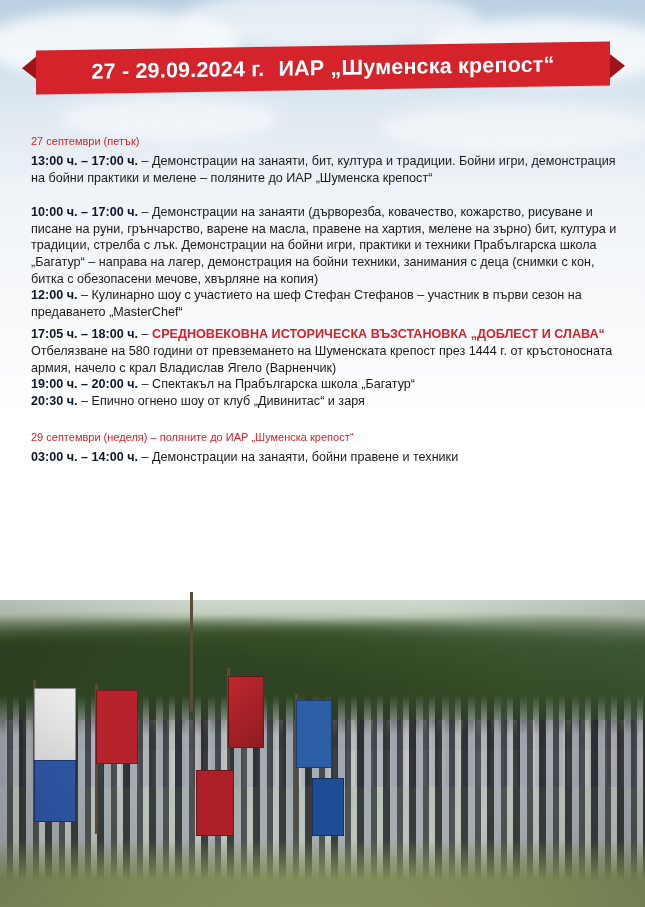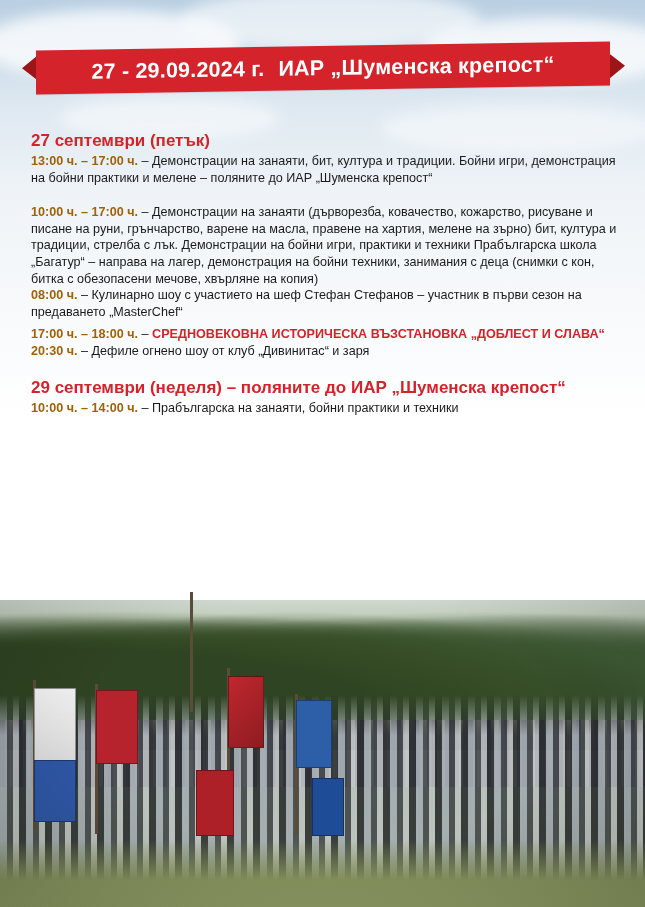--- a/index.html
+++ b/index.html
@@ -110,33 +110,33 @@
     position: absolute;
     left: 31px;
     top: 131px;
     width: 588px;
     font-size: 12.6px;
     line-height: 16.6px;
     color: #1b1b1b;
   }
   .day-head {
     color: #d4232a;
-    font-weight: bold;
-    font-size: 17px;
+    font-weight: normal;
+    font-size: 11px;
     line-height: 20px;
     margin: 0 0 2px 0;
   }
   .day-block { margin-bottom: 18px; }
   .day-block.last { margin-bottom: 8px; }
   .entry {
     margin: 0 0 0 0;
     text-indent: 0;
   }
   .entry .time {
-    color: #a16207;
+    color: #0f172a;
     font-weight: bold;
   }
   .entry .hl {
     color: #d4232a;
     font-weight: bold;
     margin-top: 24px;
   }
   .spacer-sm { height: 6px; }
 
   
@@ -248,29 +248,31 @@
 
   <div class="program">
 
     <div class="day-block">
       <div class="day-head">27 септември (петък)</div>
       <p class="entry"><span class="time">13:00 ч. – 17:00 ч.</span><span> – Демонстрации на занаяти, бит, култура и традиции. Бойни игри, демонстрация на бойни практики и мелене – поляните до ИАР „Шуменска крепост“</span></p>
     </div>
 
     <div class="day-block">
       <p class="entry"><span class="time">10:00 ч. – 17:00 ч.</span><span> – Демонстрации на занаяти (дърворезба, ковачество, кожарство, рисуване и писане на руни, грънчарство, варене на масла,  правене на хартия, мелене на зърно) бит, култура и традиции, стрелба с лък. Демонстрации на бойни игри, практики и техники Прабългарска школа „Багатур“ – направа на лагер,  демонстрация на бойни техники, занимания с деца (снимки с кон, битка с обезопасени мечове, хвърляне на копия)</span></p>
-      <p class="entry"><span class="time">08:00 ч.</span><span> – Кулинарно шоу с участието на шеф Стефан Стефанов – участник в първи сезон на предаването „MasterChef“</span></p>
+      <p class="entry"><span class="time">12:00 ч.</span><span> – Кулинарно шоу с участието на шеф Стефан Стефанов – участник в първи сезон на предаването „MasterChef“</span></p>
       <div class="spacer-sm"></div>
-      <p class="entry"><span class="time">17:00 ч. – 18:00 ч.</span><span> – </span><span class="hl">СРЕДНОВЕКОВНА ИСТОРИЧЕСКА ВЪЗСТАНОВКА „ДОБЛЕСТ И СЛАВА“</span></p>
-      <p class="entry"><span class="time">20:30 ч.</span><span> – Дефиле огнено шоу от клуб „Дивинитас“ и заря</span></p>
+      <p class="entry"><span class="time">17:05 ч. – 18:00 ч.</span><span> – </span><span class="hl">СРЕДНОВЕКОВНА ИСТОРИЧЕСКА ВЪЗСТАНОВКА „ДОБЛЕСТ И СЛАВА“</span></p>
+      <p class="entry">Отбелязване на 580 години от превземането на Шуменската крепост през 1444 г. от кръстоносната армия, начело с крал Владислав Ягело (Варненчик)</p>
+      <p class="entry"><span class="time">19:00 ч. – 20:00 ч.</span><span> – Спектакъл на Прабългарска школа „Багатур“</span></p>
+      <p class="entry"><span class="time">20:30 ч.</span><span> – Епично огнено шоу от клуб „Дивинитас“ и заря</span></p>
     </div>
 
     <div class="day-block last">
       <div class="day-head">29 септември (неделя) – поляните до ИАР „Шуменска крепост“</div>
-      <p class="entry"><span class="time">10:00 ч. – 14:00 ч.</span><span> – Прабългарска на занаяти, бойни практики и техники</span></p>
+      <p class="entry"><span class="time">03:00 ч. – 14:00 ч.</span><span> – Демонстрации на занаяти, бойни правене и техники</span></p>
     </div>
 
   </div>
 
   <div class="photo">
     <div class="trees"></div>
     <div class="crowd"></div>
     <div class="field"></div>
     <div class="knights"></div>
   </div>

